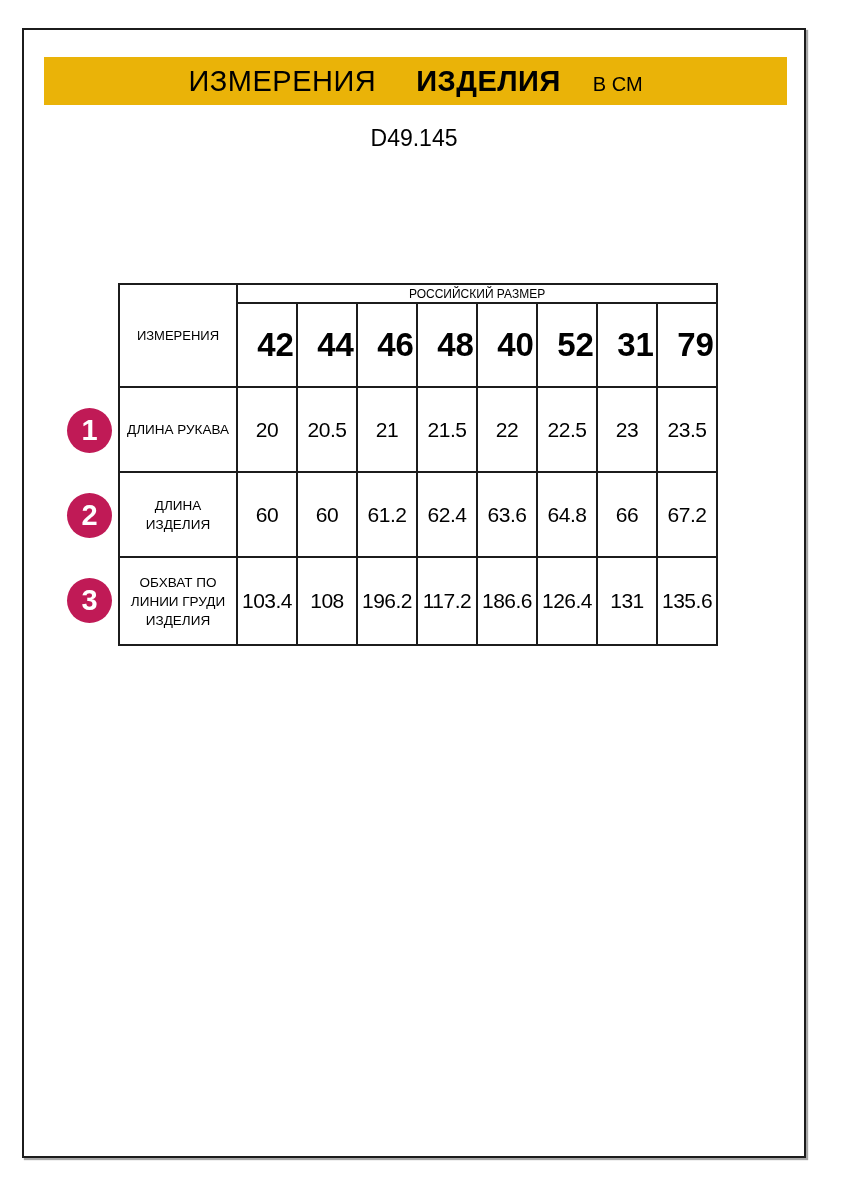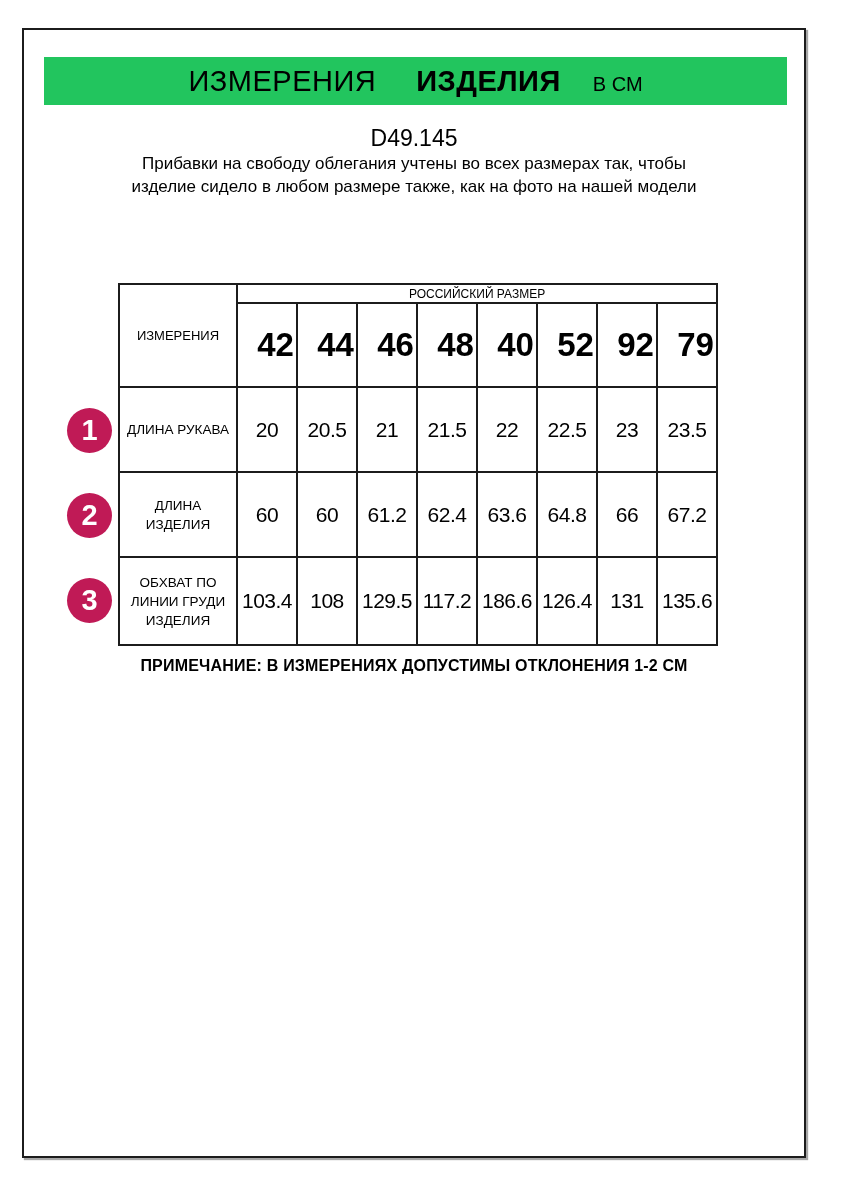--- a/index.html
+++ b/index.html
@@ -20,21 +20,21 @@
     border:2px solid #1c1c1c;
     background:#ffffff;
     box-shadow:2px 2px 1px rgba(0,0,0,0.35);
   }
 
   
   .title-bar {
     position:absolute;
     left:20px; top:27px;
     width:743px; height:48px;
-    background:#22c55e;
+    background:#eab308;
     text-align:center;
     line-height:48px;
     white-space:nowrap;
   }
   .title-reg  { font-size:29px; font-weight:400; letter-spacing:0.5px; }
   .title-bold { font-size:29px; font-weight:700; margin-left:40px; letter-spacing:0.5px; }
   .title-unit { font-size:20px; font-weight:400; margin-left:32px; }
 
   
   .model-code {
@@ -115,21 +115,20 @@
 
 <div class="page">
   <div class="frame">
 
     <div class="title-bar">
       <span class="title-reg">ИЗМЕРЕНИЯ</span><span class="title-bold">ИЗДЕЛИЯ</span><span class="title-unit">В СМ</span>
     </div>
 
     <div class="model-code">D49.145</div>
 
-    <div class="description">Прибавки на свободу облегания учтены во всех размерах так, чтобы изделие сидело в любом размере также, как на фото на нашей модели</div>
 
     <table class="size-table">
       <colgroup>
         <col class="col-measure">
         <col class="col-size">
           <col class="col-size">
           <col class="col-size">
           <col class="col-size">
         <col class="col-size">
           <col class="col-size">
@@ -141,21 +140,21 @@
           <td class="cell-measure-header" rowspan="2">ИЗМЕРЕНИЯ</td>
           <td class="cell-size-group" colspan="8">РОССИЙСКИЙ РАЗМЕР</td>
         </tr>
         <tr class="sizes-row" id="sizes-row">
             <td class="cell-size">42</td>
             <td class="cell-size">44</td>
             <td class="cell-size">46</td>
             <td class="cell-size">48</td>
             <td class="cell-size">40</td>
             <td class="cell-size">52</td>
-            <td class="cell-size">92</td>
+            <td class="cell-size">31</td>
             <td class="cell-size">79</td>
           </tr>
       <tr class="data-row data-row-0">
             <td class="cell-label">ДЛИНА РУКАВА</td>
             <td class="cell-value">20</td>
             <td class="cell-value">20.5</td>
             <td class="cell-value">21</td>
             <td class="cell-value">21.5</td>
             <td class="cell-value">22</td>
             <td class="cell-value">22.5</td>
@@ -173,30 +172,29 @@
             <td class="cell-value">64.8</td>
             <td class="cell-value">66</td>
             <td class="cell-value">67.2</td>
           </tr>
           <tr class="data-row data-row-2">
             <td class="cell-label">ОБХВАТ ПО
 ЛИНИИ ГРУДИ
 ИЗДЕЛИЯ</td>
             <td class="cell-value">103.4</td>
             <td class="cell-value">108</td>
-            <td class="cell-value">129.5</td>
+            <td class="cell-value">196.2</td>
             <td class="cell-value">117.2</td>
             <td class="cell-value">186.6</td>
             <td class="cell-value">126.4</td>
             <td class="cell-value">131</td>
             <td class="cell-value">135.6</td>
           </tr>
         </tbody>
     </table>
 
     <div class="row-badge badge-1">1</div>
     <div class="row-badge badge-2">2</div>
     <div class="row-badge badge-3">3</div>
 
-    <div class="note">ПРИМЕЧАНИЕ: В ИЗМЕРЕНИЯХ ДОПУСТИМЫ ОТКЛОНЕНИЯ 1-2 СМ</div>
 
   </div>
 </div>
 
 </body></html>

